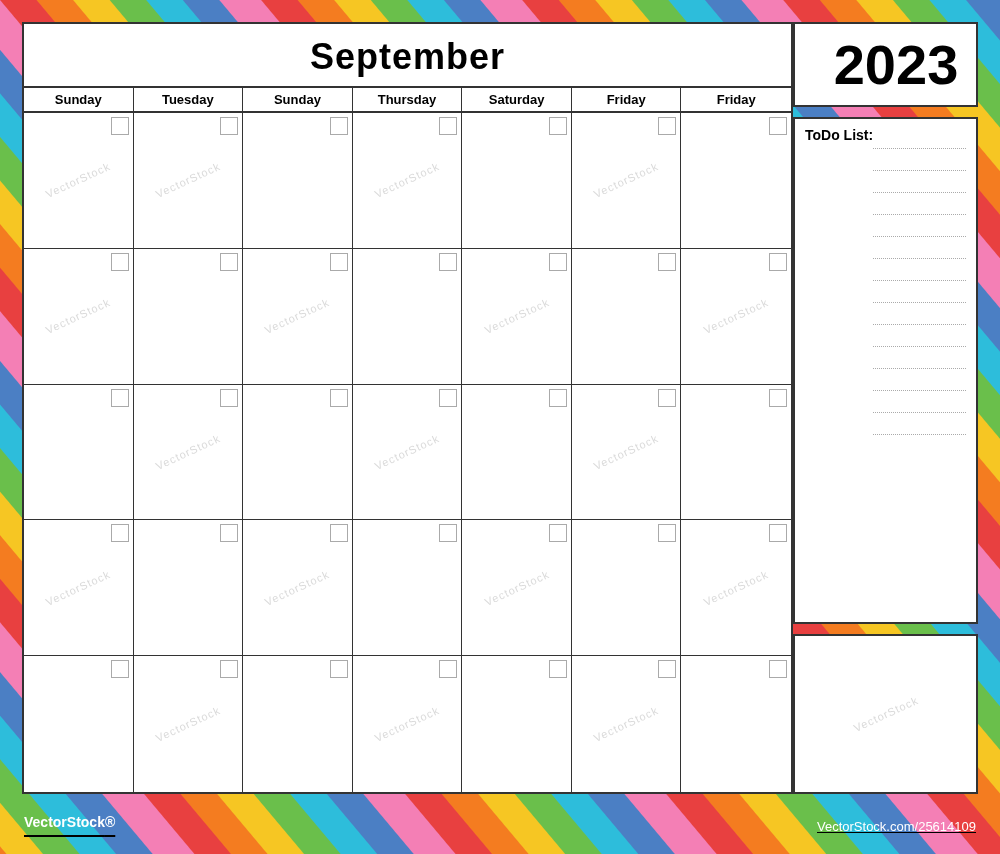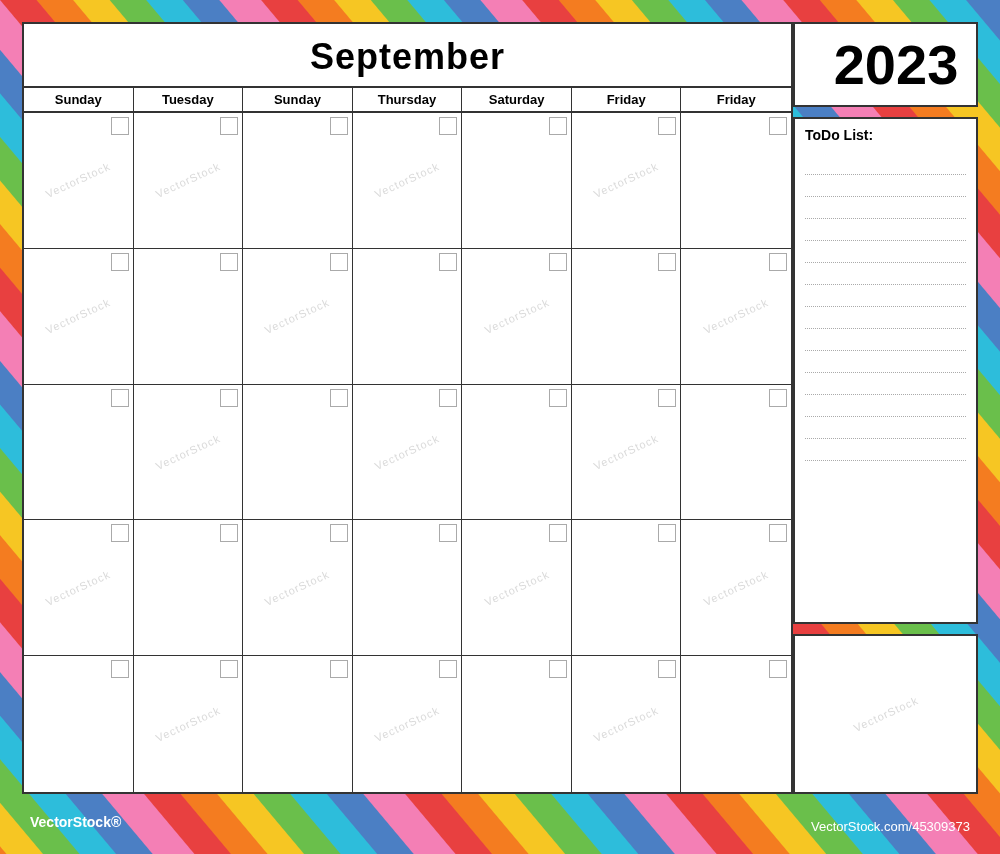--- a/index.html
+++ b/index.html
@@ -148,21 +148,21 @@
       padding-left: 21px;
     }
 
     
     .todo-box {
       background: white;
       border: 2px solid #333;
       flex: 1;
       padding: 8px 10px;
       display: flex;
-      flex-direction: column;
+      flex-direction: row;
     }
 
     .todo-title {
       font-size: 14px;
       font-weight: bold;
       margin-bottom: 10px;
     }
 
     .todo-lines {
       flex: 1;
@@ -190,21 +190,22 @@
       position: absolute;
       bottom: 0;
       left: 0;
       right: 0;
       height: 55px;
       z-index: 2;
       background: transparent;
       display: flex;
       align-items: center;
       justify-content: space-between;
-      padding: 0 30px;
+      padding: 0 24px;
+      text-decoration: underline;
     }
 
     .bottom-left {
       font-size: 20px;
       font-weight: bold;
       color: white;
       font-family: Arial, sans-serif;
     }
 
     .bottom-left span {
@@ -427,14 +428,14 @@
       <div class="watermark">VectorStock</div>
     </div>
   </div>
 
 </div>
 
 <div class="bottom-bar">
   <div class="bottom-left">
     <span>VectorStock</span><span>®</span>
   </div>
-  <div class="bottom-right">VectorStock.com/45309373</div>
+  <div class="bottom-right">VectorStock.com/25614109</div>
 </div>
 
 </body></html>

